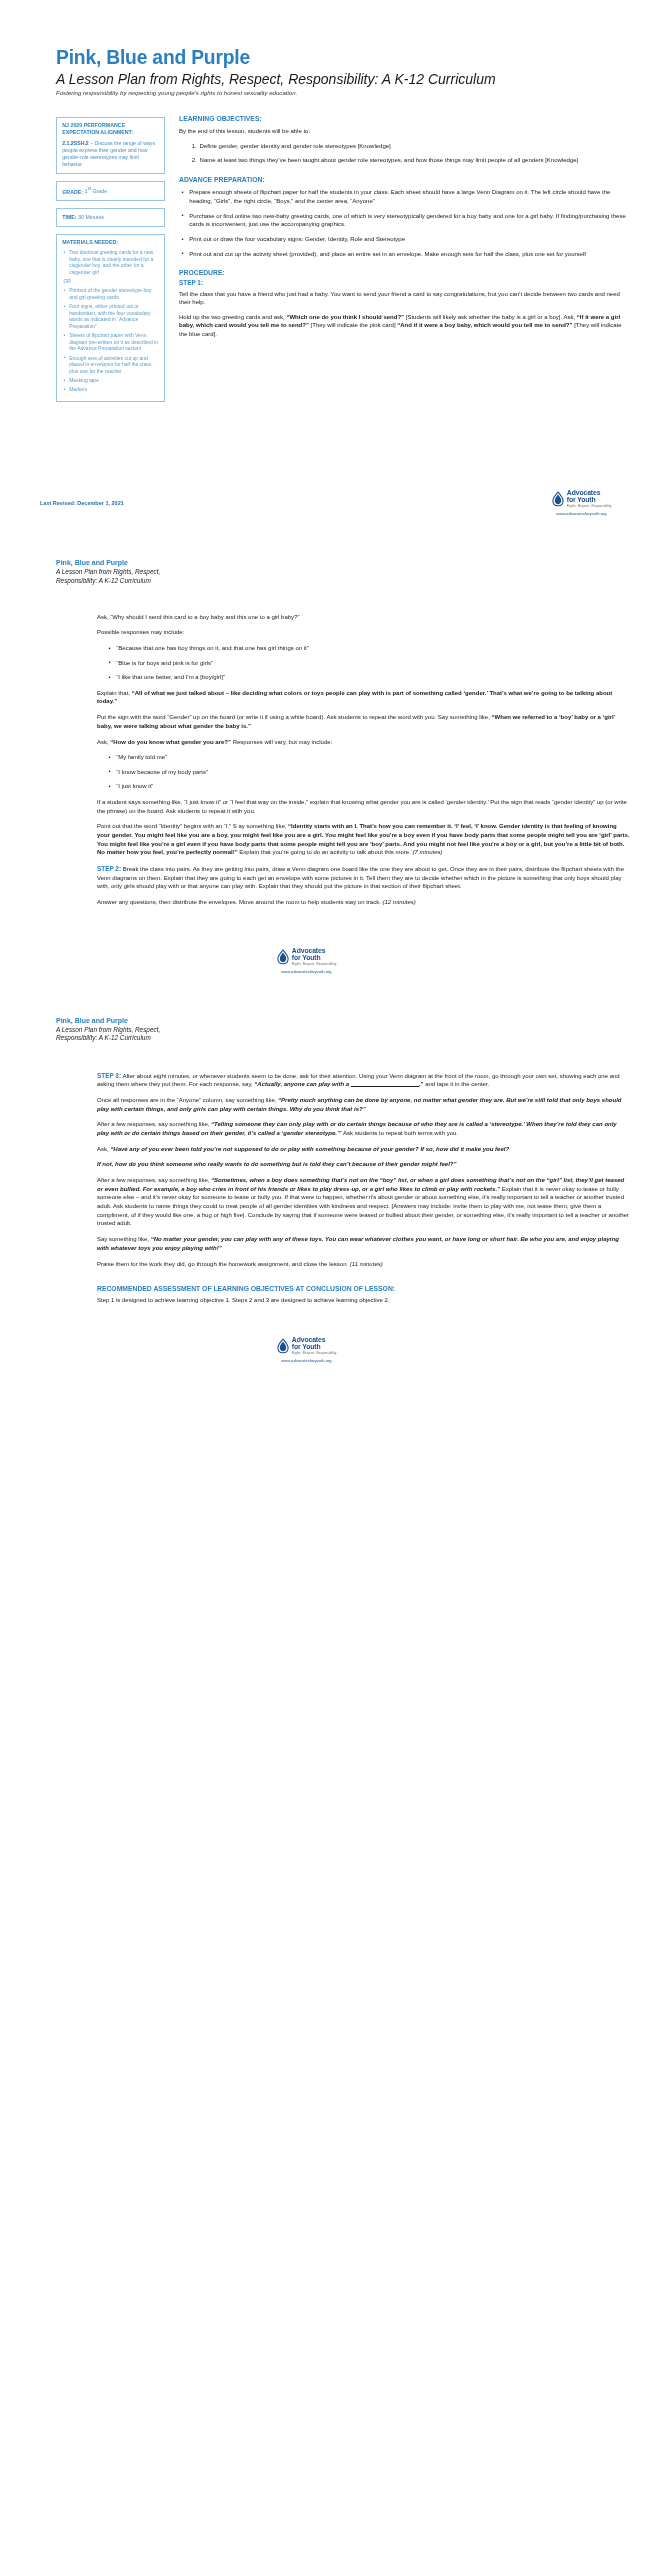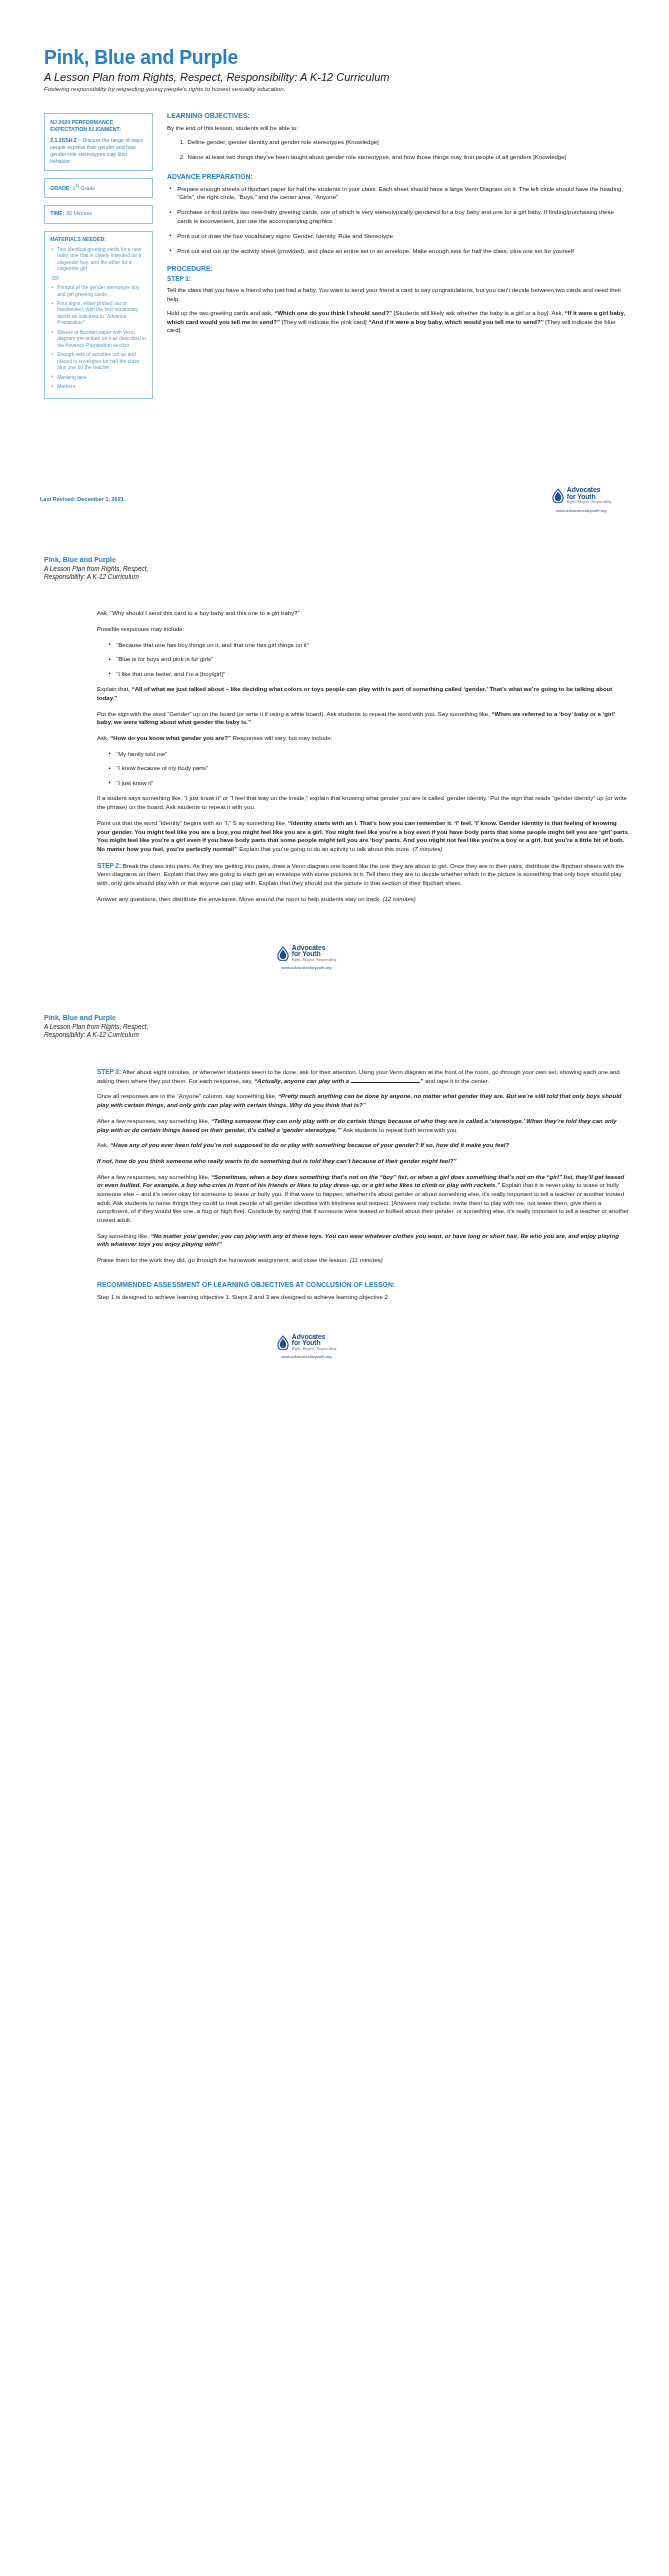--- a/index.html
+++ b/index.html
@@ -11,34 +11,34 @@
     font-family:"Liberation Sans", sans-serif;
     color:#1a1a1a;
     -webkit-font-smoothing:antialiased;
   }
   .page {
     width:670px;
     position:relative;
     background:#fff;
     padding:0 0 6.4px 0;
   }
-  .page-inner { padding:0 44px; }
+  .page-inner { padding:0 44px;margin-left:12px; }
 
   
   .doc-title {
     font-size:19.3px;
     font-weight:bold;
     color:#2a7fc1;
     letter-spacing:-0.2px;
     margin:0 0 2.6px 0;
     line-height:1.05;
     padding-top:48px;
   }
   .doc-subtitle {
-    font-size:11px;
+    font-size:14px;
     font-style:italic;
     color:#1a1a1a;
     margin:0 0 1.9px 0;
     line-height:1.15;
   }
   .doc-tagline {
     font-size:6.1px;
     font-style:italic;
     color:#333;
     margin:0 0 16.7px 0;

